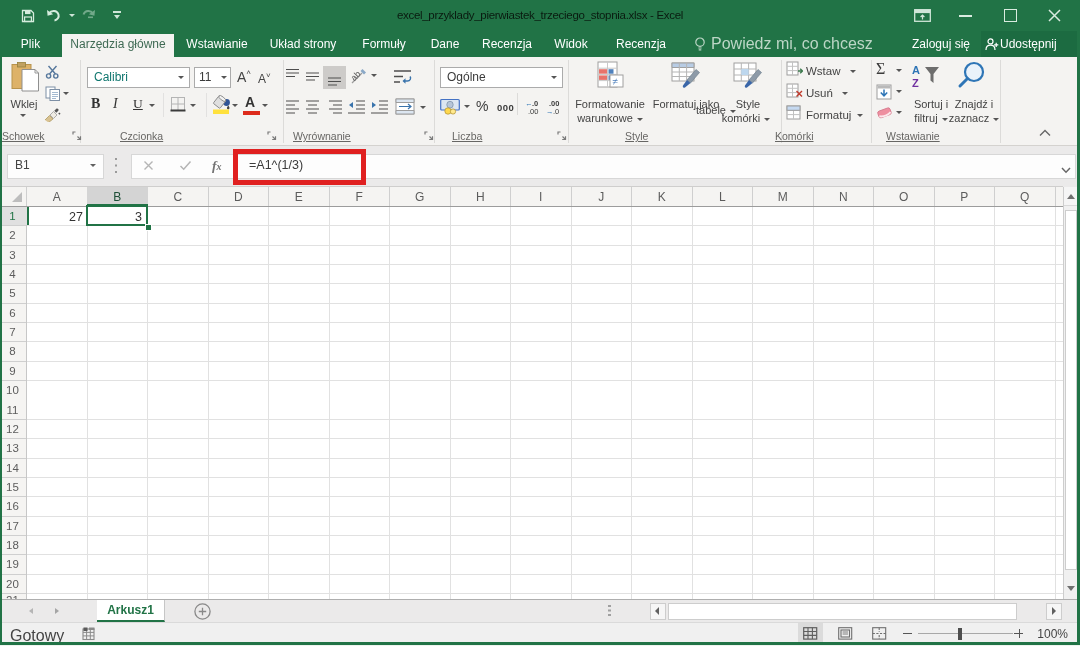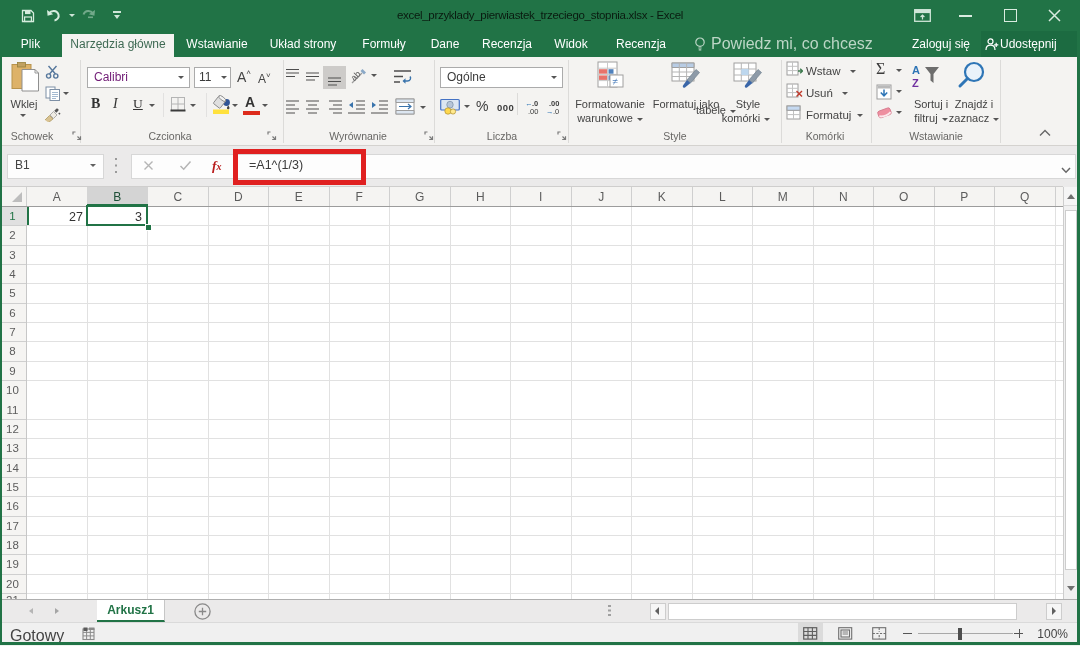--- a/index.html
+++ b/index.html
@@ -7,21 +7,21 @@
   .abs{position:absolute;}
   
   #titlebar{left:0;top:0;width:1080px;height:31px;background:#217346;}
   #tabrow{left:0;top:31px;width:1080px;height:26px;background:#217346;}
   .tab{position:absolute;top:31px;height:26px;line-height:26px;color:#fff;font-size:12px;text-align:center;}
   #tab-sel{position:absolute;top:34px;height:23px;line-height:21px;background:#f4f3f1;color:#3f6a54;font-size:12px;text-align:center;}
   #title-text{left:0;top:9px;width:1080px;text-align:center;font-size:11.5px;letter-spacing:-0.3px;color:#0a1b10;}
   
   #ribbon{left:0;top:57px;width:1080px;height:89px;background:#f4f3f1;border-bottom:1px solid #d4d2cf;box-sizing:border-box;}
   .gsep{position:absolute;top:3px;width:1px;height:83px;background:#dcdbd9;}
-  .glabel{position:absolute;top:72px;height:14px;line-height:14px;font-size:10.5px;color:#676664;text-align:center;}
+  .glabel{position:absolute;top:72px;height:14px;line-height:14px;font-size:10.5px;color:#676664;text-decoration:underline;}
   .launch{position:absolute;top:74px;width:10px;height:10px;}
   .btxt{position:absolute;font-size:11px;color:#444;white-space:nowrap;}
   .arrow-dn{display:inline-block;width:0;height:0;border-left:3px solid transparent;border-right:3px solid transparent;border-top:3.5px solid #555;vertical-align:middle;}
   
   #fbar{left:0;top:146px;width:1080px;height:41px;background:#ebeaea;}
   #namebox{position:absolute;left:7px;top:8px;width:97px;height:25px;background:#fdfdfd;border:1px solid #d7d7d7;box-sizing:border-box;}
   #finput{position:absolute;left:131px;top:8px;width:945px;height:25px;background:#fdfdfd;border:1px solid #d7d7d7;box-sizing:border-box;}
   #redbox{position:absolute;left:233px;top:3px;width:133px;height:36px;border:5px solid #e02020;box-sizing:border-box;}
   
   #colheads{left:0;top:186px;width:1063px;height:21px;background:#f5f4f2;border-bottom:1px solid #9c9c9c;border-top:1px solid #cfcecd;box-sizing:border-box;
@@ -98,21 +98,21 @@
 <div class="abs" id="ribbon">
   <div class="gsep" style="left:80px"></div>
   <div class="gsep" style="left:283px"></div>
   <div class="gsep" style="left:434px"></div>
   <div class="gsep" style="left:568px"></div>
   <div class="gsep" style="left:781px"></div>
   <div class="gsep" style="left:871px"></div>
   <div class="gsep" style="left:1000px"></div>
   <div class="glabel" style="left:2px;width:60px;">Schowek</div>
   <div class="glabel" style="left:120px;width:100px;">Czcionka</div>
-  <div class="glabel" style="left:308px;width:100px;">Wyrównanie</div>
+  <div class="glabel" style="left:293px;width:100px;">Wyrównanie</div>
   <div class="glabel" style="left:452px;width:100px;">Liczba</div>
   <div class="glabel" style="left:625px;width:100px;">Style</div>
   <div class="glabel" style="left:775px;width:100px;">Komórki</div>
   <div class="glabel" style="left:886px;width:100px;">Wstawianie</div>
   <svg class="launch" style="left:72px" width="10" height="10" viewBox="0 0 10 10">
       <path d="M1 3.5 V1 H3.5 M5.5 5.5 L8.5 8.5 M8.5 5.2 V8.5 H5.2" fill="none" stroke="#7a7a7a" stroke-width="1.2"></path>
     </svg>
   <svg class="launch" style="left:267px" width="10" height="10" viewBox="0 0 10 10">
       <path d="M1 3.5 V1 H3.5 M5.5 5.5 L8.5 8.5 M8.5 5.2 V8.5 H5.2" fill="none" stroke="#7a7a7a" stroke-width="1.2"></path>
     </svg>
@@ -143,21 +143,21 @@
   </svg>
   <div class="arrow-dn abs" style="left:63px;top:35px;"></div>
   <svg class="abs" style="left:44px;top:50px" width="17" height="15" viewBox="0 0 17 15">
     <path d="M1 13 L5.5 8.5 L9 12 L4.5 15.5" fill="#d8c292" stroke="#b09a62 " stroke-width="0.8"></path>
     <path d="M6 8 L9.5 4.5 L13 8 L9.5 11.5 Z" fill="#efece4" stroke="#9a9a9a" stroke-width="0.8"></path>
     <path d="M10.3 3.7 L12.3 1.7 C13.4 0.6 15.4 2.6 14.3 3.7 L12.3 5.7 Z" fill="#555"></path>
     <path d="M14.8 6 L16 7.2" stroke="#555" stroke-width="1.6"></path>
   </svg>
 
   <div class="abs" style="left:87px;top:10px;width:103px;height:21px;background:#fff;border:1px solid #ababab;box-sizing:border-box;"></div>
-  <div class="abs" style="left:94px;top:13px;font-size:12px;color:#701a75;">Calibri</div>
+  <div class="abs" style="left:94px;top:13px;font-size:12px;color:#0f766e;">Calibri</div>
   <div class="arrow-dn abs" style="left:178px;top:19px;"></div>
   <div class="abs" style="left:194px;top:10px;width:37px;height:21px;background:#fff;border:1px solid #ababab;box-sizing:border-box;"></div>
   <div class="abs" style="left:199px;top:13px;font-size:12px;color:#3b3b3b;">11</div>
   <div class="arrow-dn abs" style="left:221px;top:19px;"></div>
   <div class="abs" style="left:237px;top:11px;font-size:14px;color:#444;">A<span style="font-size:8px;vertical-align:7px;">˄</span></div>
   <div class="abs" style="left:258px;top:13.5px;font-size:12px;color:#444;">A<span style="font-size:8px;vertical-align:5px;">˅</span></div>
   <div class="abs" style="left:91px;top:39px;font-size:14px;font-weight:bold;color:#333;font-family:'Liberation Serif',serif;">B</div>
   <div class="abs" style="left:113px;top:39px;font-size:14px;font-style:italic;color:#333;font-family:'Liberation Serif',serif;">I</div>
   <div class="abs" style="left:133px;top:39px;font-size:13.5px;color:#333;text-decoration:underline;font-family:'Liberation Serif',serif;">U</div>
   <div class="arrow-dn abs" style="left:149px;top:47px;"></div>
@@ -342,21 +342,21 @@
   <div class="abs" style="left:15px;top:12px;font-size:12px;color:#444;">B1</div>
   <div class="abs" style="left:90px;top:18px;width:0;height:0;border-left:3.2px solid transparent;border-right:3.2px solid transparent;border-top:3.8px solid #606060"></div>
   <div class="abs" style="left:115px;top:12px;width:2.2px;height:2.2px;background:#9a9a9a;box-shadow:0 6.5px 0 #9a9a9a,0 13px 0 #9a9a9a"></div>
   <div id="finput"></div>
   <svg class="abs" style="left:143px;top:14px" width="11" height="11" viewBox="0 0 11 11">
       <path d="M1.5 1.5 L9.5 9.5 M9.5 1.5 L1.5 9.5" stroke="#b5b5b5" stroke-width="1.4"></path>
     </svg>
   <svg class="abs" style="left:179px;top:14px" width="13" height="11" viewBox="0 0 13 11">
       <path d="M1.5 6 L4.7 9.2 L11.5 1.5" fill="none" stroke="#b5b5b5" stroke-width="1.5"></path>
     </svg>
-  <div class="abs" style="left:212px;top:12px;font-family:'Liberation Serif',serif;font-style:italic;font-size:13.5px;color:#b91c1c;font-weight:bold;">f<span style="font-size:10px;">x</span></div>
+  <div class="abs" style="left:212px;top:12px;font-family:'Liberation Serif',serif;font-style:italic;font-size:13.5px;color:#737373;font-weight:bold;">f<span style="font-size:10px;">x</span></div>
   <div class="abs" style="left:249px;top:12px;font-size:12.5px;color:#3b3b3b;">=A1^(1/3)</div>
   <div id="redbox"></div>
   <div class="abs" style="left:1061px;top:14px;width:10px;height:7px;"><svg width="10" height="7" viewBox="0 0 10 7">
         <path d="M1 1 L5 5.2 L9 1" fill="none" stroke="#676767" stroke-width="1.5"></path>
       </svg></div>
 </div>
 <div class="abs" id="colheads"></div>
 <svg class="abs" style="left:11px;top:192px" width="12" height="11" viewBox="0 0 12 11">
     <path d="M11 0 L11 10 L1 10 Z" fill="#bdbdbd"></path>
   </svg>

